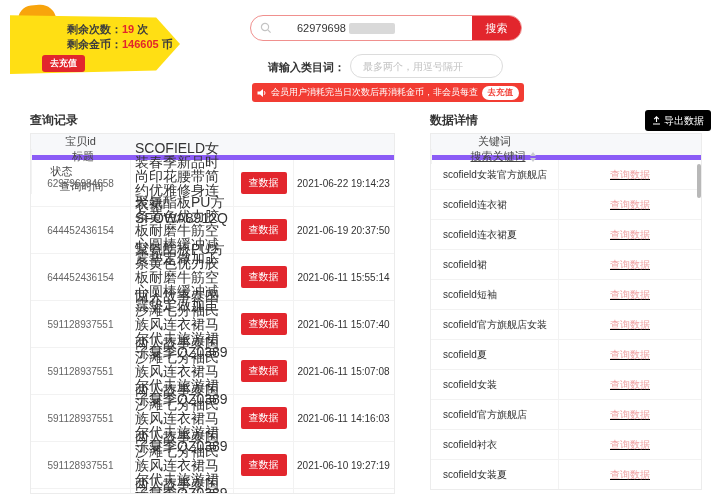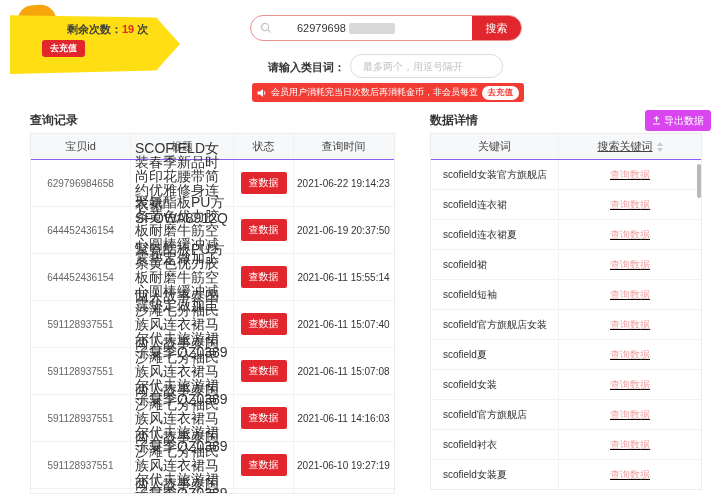--- a/index.html
+++ b/index.html
@@ -42,29 +42,29 @@
   .notice-text { margin: 0 4px; overflow: hidden; }
   .notice-btn { background: #fff; color: #f23c33; font-size: 8.5px; border: none; border-radius: 8px;
     padding: 1px 6px; font-weight: bold; flex-shrink: 0; cursor: pointer; }
 
   
   .panel-title { position: absolute; font-size: 12px; font-weight: bold; color: #333; }
   #records-title { left: 30px; top: 112px; }
   #details-title { left: 430px; top: 112px; }
 
   
-  .export-btn { position: absolute; left: 645px; top: 110px; height: 21px; background: #d946ef;
+  .export-btn { position: absolute; left: 645px; top: 110px; height: 21px; background: #000000;
     color: #fff; border: none; border-radius: 3px; font-size: 10px; display: flex; align-items: center;
     gap: 3px; padding: 0 7px; cursor: pointer; }
 
   
   .table { position: absolute; background: #fff; border: 1px solid #ececec; overflow: hidden; }
   #records-table { left: 30px; top: 133px; width: 365px; height: 361px; }
   #details-table { left: 430px; top: 133px; width: 272px; height: 357px; }
-  .thead { display: flex; background: #f7f8fa; border-bottom: 1px solid #8b5cf6; height: 26px; }
+  .thead { display: flex; background: #f7f8fa; border-bottom: 5px solid #8b5cf6; height: 26px; flex-direction: column; }
   .th { font-size: 11px; color: #444; display: flex; align-items: center; justify-content: center; flex-shrink: 0; }
   .th + .th, .td + .td { border-left: 1px solid #f2f2f2; }
   .tr { display: flex; border-bottom: 1px solid #f2f2f2; height: 47px; }
   .td { display: flex; align-items: center; justify-content: center; flex-shrink: 0; }
   .c-id { width: 99px; } .c-title { width: 103px; } .c-status { width: 60px; } .c-time { width: 100px; }
   .td-id { font-size: 10px; color: #666; }
   .td-title { font-size: 14px; color: #333; line-height: 14px; padding: 2px 4px; }
   .btn-check { background: #e2262d; color: #fff; border: none; border-radius: 2px; font-size: 10px;
     padding: 4px 8px; cursor: pointer; }
   .td-time { font-size: 10px; color: #333; }
@@ -83,20 +83,21 @@
     background: #b8b8b8; border-radius: 2px; }
 </style>
 </head>
 <body>
 
 <div class="page">
 
   <div class="ribbon-fold"></div>
   <div class="ribbon">
     <div class="ribbon-line"><span>剩余次数：</span><span class="val">19</span><span> 次</span></div>
+    <div class="ribbon-line"><span>剩余金币：</span><span class="val">146605</span><span> 币</span></div>
     <button class="ribbon-btn">去充值</button>
   </div>
 
   <div class="searchbar">
     <span class="search-ic">
       <svg width="12" height="12" viewBox="0 0 12 12">
           <circle cx="5" cy="5" r="3.6" fill="none" stroke="#c4c4c4" stroke-width="1.2"></circle>
           <line x1="7.8" y1="7.8" x2="10.6" y2="10.6" stroke="#c4c4c4" stroke-width="1.2"></line>
         </svg>
     </span>

